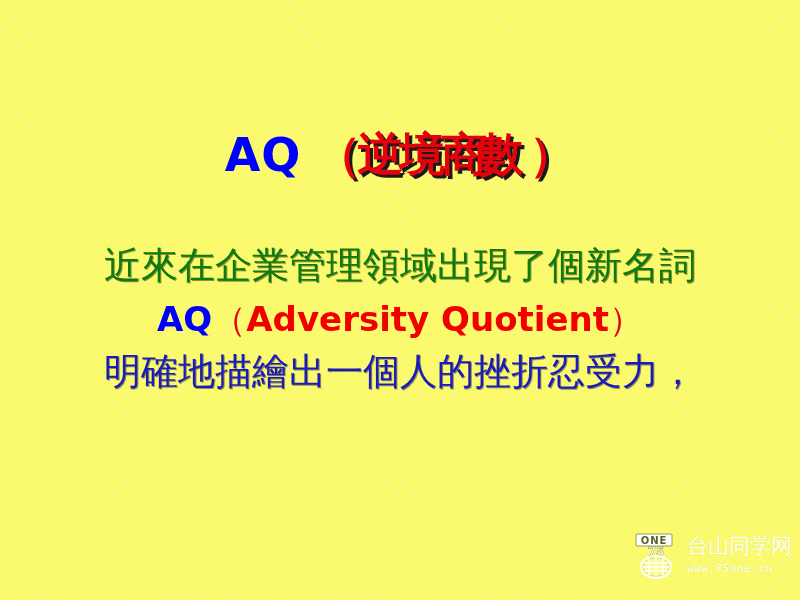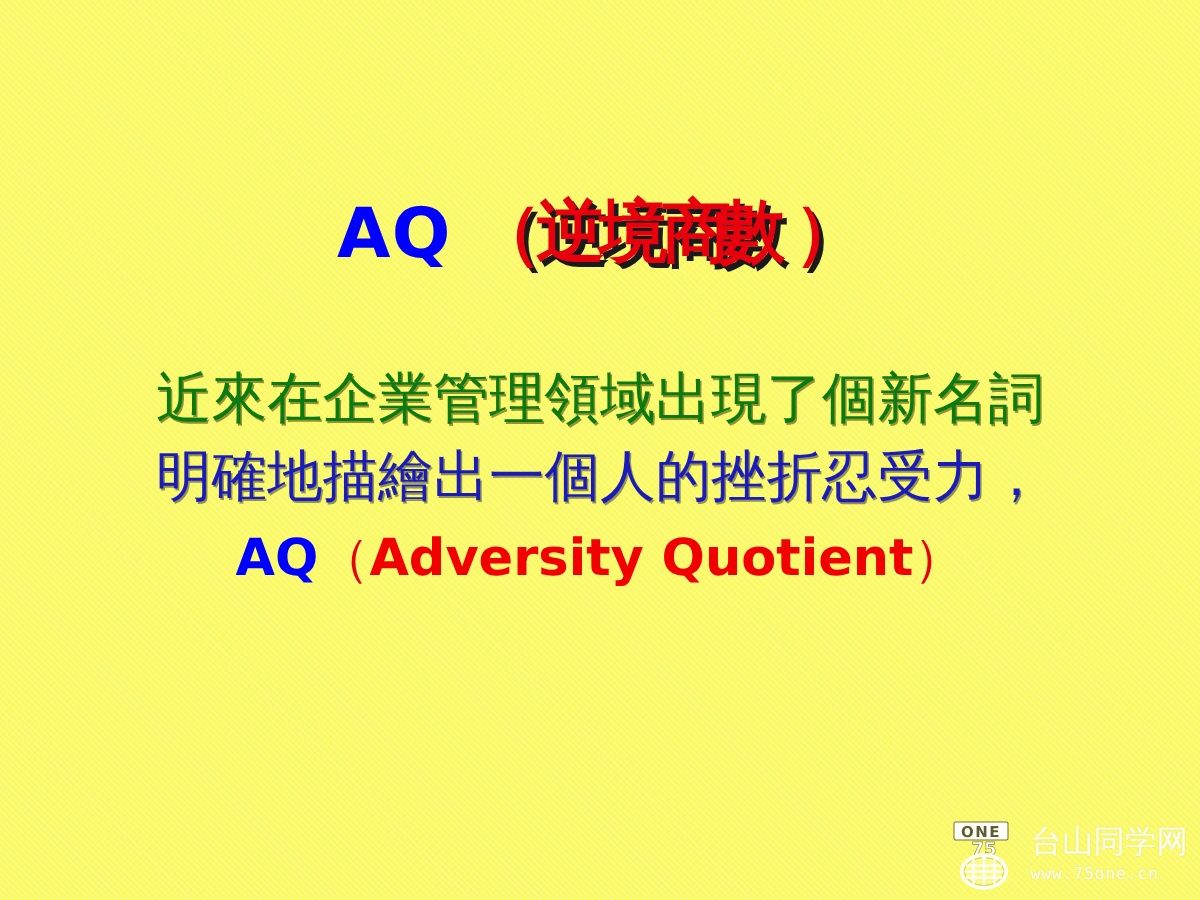--- a/index.html
+++ b/index.html
@@ -103,21 +103,21 @@
     font-size: 34px;
   }
   .line-en {
     line-height: 54px;
   }
 
   
   .watermark {
     position: absolute;
     right: 4px;
-    bottom: 2px;
+    bottom: 16px;
     width: 166px;
     height: 58px;
     display: flex;
     align-items: center;
     opacity: 0.95;
   }
   .wm-logo {
     position: relative;
     width: 54px;
     height: 52px;
@@ -127,21 +127,21 @@
     display: block;
   }
   .wm-text {
     margin-left: 3px;
     display: flex;
     flex-direction: column;
     justify-content: center;
     line-height: 1;
   }
   .wm-cn {
-    font-family: Liberation Sans, sans-serif;
+    font-family: Liberation Mono, monospace;
     font-size: 21px;
     color: #ffffff;
     letter-spacing: 0px;
     text-shadow: 0 0 1px rgba(200,200,120,0.6);
   }
   .wm-url {
     font-family: "DejaVu Sans Mono", "Liberation Mono", monospace;
     font-size: 11px;
     font-weight: normal;
     color: #ffffff;
@@ -158,26 +158,26 @@
   <div class="title-block">
     <span class="title-aq">AQ</span><span class="title-cjk"><span>（</span><span>逆境</span><span class="tight">商數</span><span class="paren-close">）</span></span>
   </div>
 
   <div class="body-block">
 
     <div class="body-line">
       <span class="c-green">近來在企業管理領域出現了個新名詞</span>
     </div>
 
+    <div class="body-line line-en">
+      <span class="c-blue-solid">AQ</span><span class="c-red-paren">（</span><span class="c-red-bold">Adversity Quotient</span><span class="c-red-paren">）</span>
+    </div>
+
     <div class="body-line">
       <span class="c-navy">明確地描繪出一個人的挫折忍受力，</span>
-    </div>
-
-    <div class="body-line line-en">
-      <span class="c-blue-solid">AQ</span><span class="c-red-paren">（</span><span class="c-red-bold">Adversity Quotient</span><span class="c-red-paren">）</span>
     </div>
 
 
   </div>
 
   <div class="watermark">
 
     <div class="wm-logo">
       <svg width="54" height="52" viewBox="0 0 54 52" aria-hidden="true">
 

